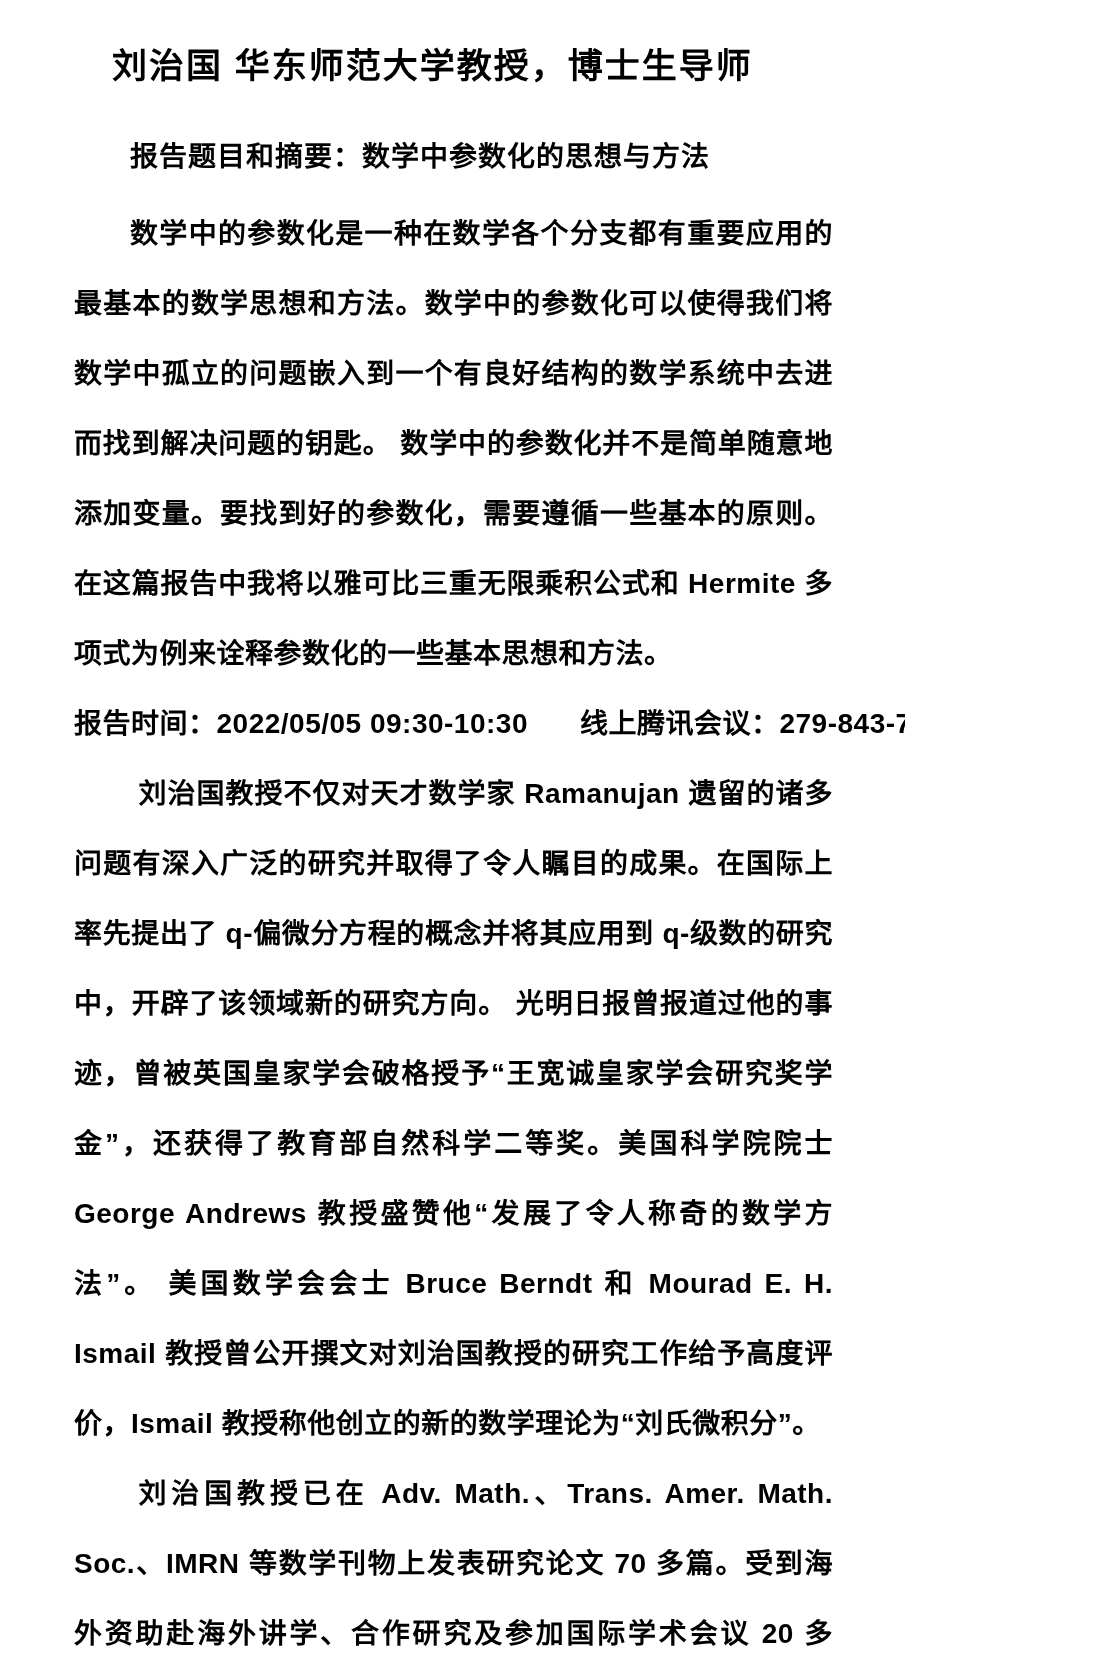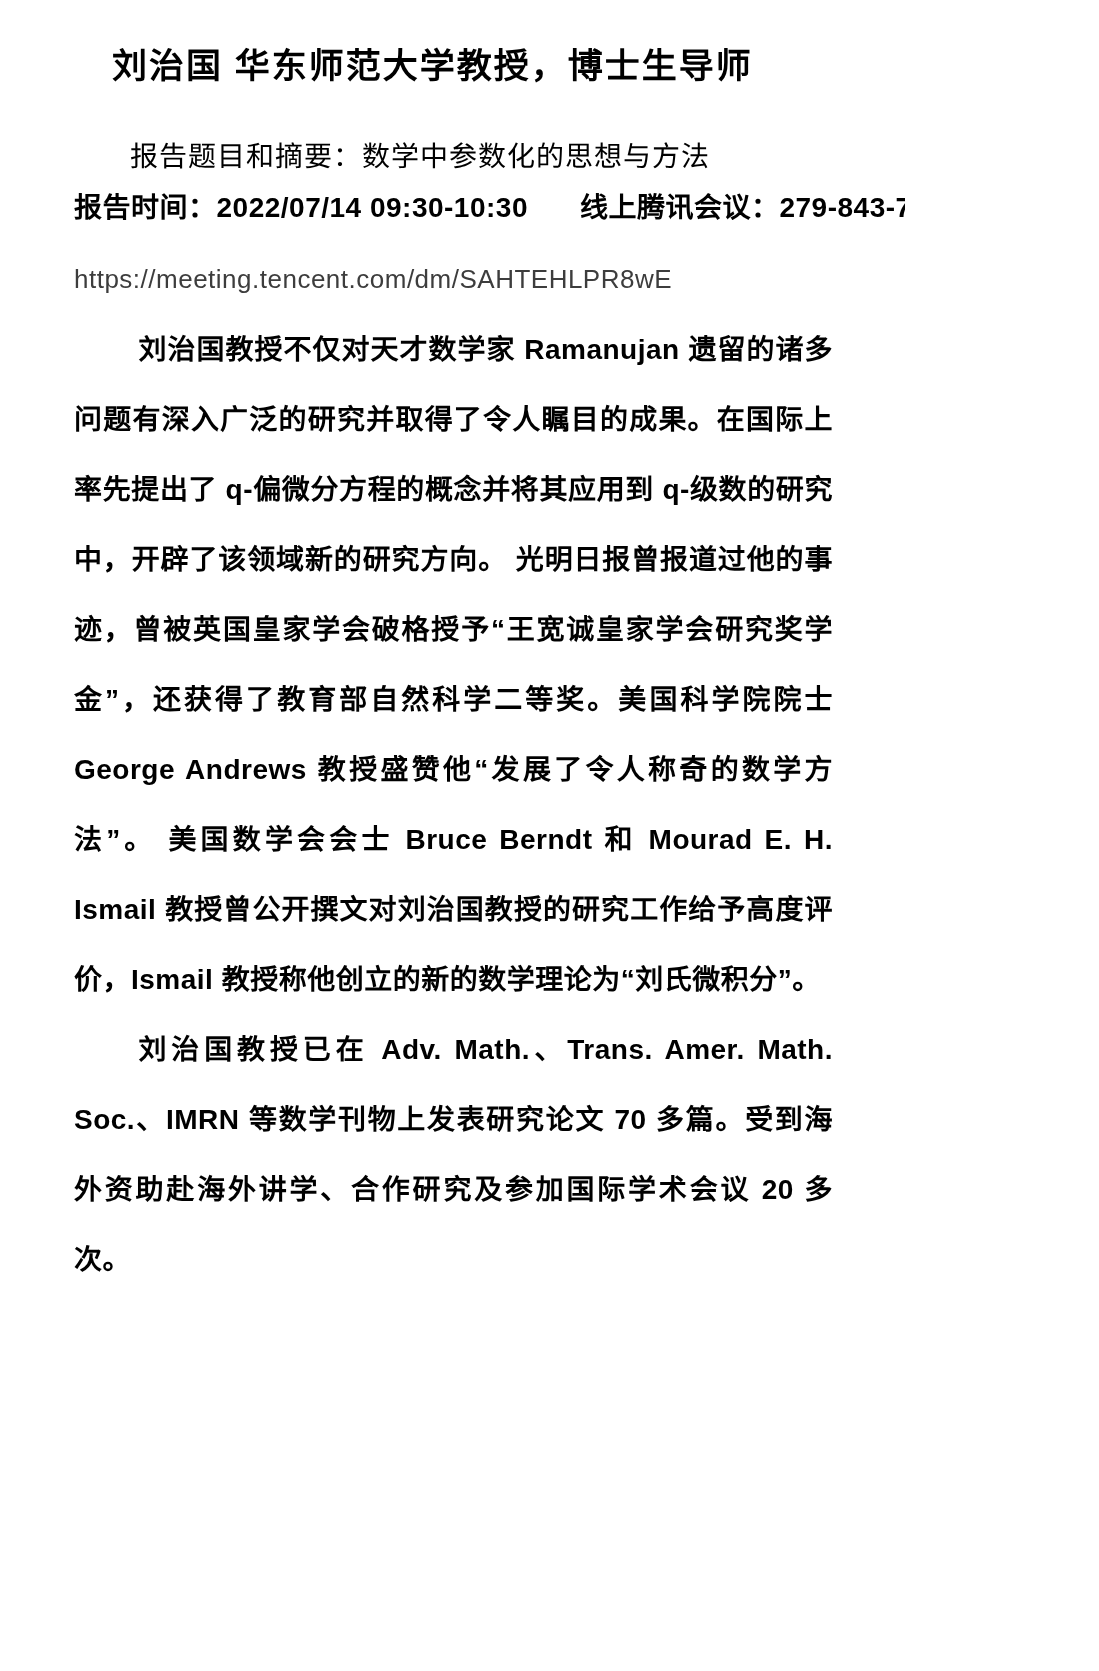--- a/index.html
+++ b/index.html
@@ -21,21 +21,21 @@
   .doc-title {
     margin: 0 0 0 38px;
     font-size: 35px;
     font-weight: 700;
     letter-spacing: 2px;
     line-height: 1.25;
   }
   .abstract-heading {
     margin-top: 52px;
     font-size: 28px;
-    font-weight: 400;
+    font-weight: 700;
     text-indent: 2em;
     letter-spacing: 1px;
     line-height: 1.2;
   }
   .body-par {
     margin: 0;
     font-size: 28px;
     font-weight: 700;
     line-height: 70px;
     text-align: justify;
@@ -77,27 +77,25 @@
 </style>
 </head>
 <body>
 
 <div class="page">
 
   <h1 class="doc-title">刘治国 华东师范大学教授，博士生导师</h1>
 
   <div class="abstract-heading">报告题目和摘要：数学中参数化的思想与方法</div>
 
+  <p class="body-par abstract-par">数学中的参数化是一种在数学各个分支都有重要应用的最基本的数学思想和方法。数学中的参数化可以使得我们将数学中孤立的问题嵌入到一个有良好结构的数学系统中去进而找到解决问题的钥匙。 数学中的参数化并不是简单随意地添加变量。要找到好的参数化，需要遵循一些基本的原则。在这篇报告中我将以雅可比三重无限乘积公式和 Hermite 多项式为例来诠释参数化的一些基本思想和方法。</p>
 
   <div class="body-par schedule-line">
-    <span>报告时间：2022/07/14 09:30-10:30</span><span class="schedule-gap"></span><span>线上腾讯会议：279-843-720</span>
+    <span>报告时间：2022/05/05 09:30-10:30</span><span class="schedule-gap"></span><span>线上腾讯会议：279-843-720</span>
   </div>
 
-  <div class="meeting-url-line">
-    <a href="#" class="meeting-url">https://meeting.tencent.com/dm/SAHTEHLPR8wE</a>
-  </div>
 
 
   <p class="body-par bio-par">刘治国教授不仅对天才数学家 Ramanujan 遗留的诸多问题有深入广泛的研究并取得了令人瞩目的成果。在国际上率先提出了 q-偏微分方程的概念并将其应用到 q-级数的研究中，开辟了该领域新的研究方向。 光明日报曾报道过他的事迹，曾被英国皇家学会破格授予“王宽诚皇家学会研究奖学金”，还获得了教育部自然科学二等奖。美国科学院院士 George Andrews 教授盛赞他“发展了令人称奇的数学方法”。 美国数学会会士 Bruce Berndt 和 Mourad E. H. Ismail 教授曾公开撰文对刘治国教授的研究工作给予高度评价，Ismail 教授称他创立的新的数学理论为“刘氏微积分”。</p>
 
   <p class="body-par pub-par">刘治国教授已在 Adv. Math.、Trans. Amer. Math. Soc.、IMRN 等数学刊物上发表研究论文 70 多篇。受到海外资助赴海外讲学、合作研究及参加国际学术会议 20 多次。</p>
 
 </div>
 
 </body></html>

